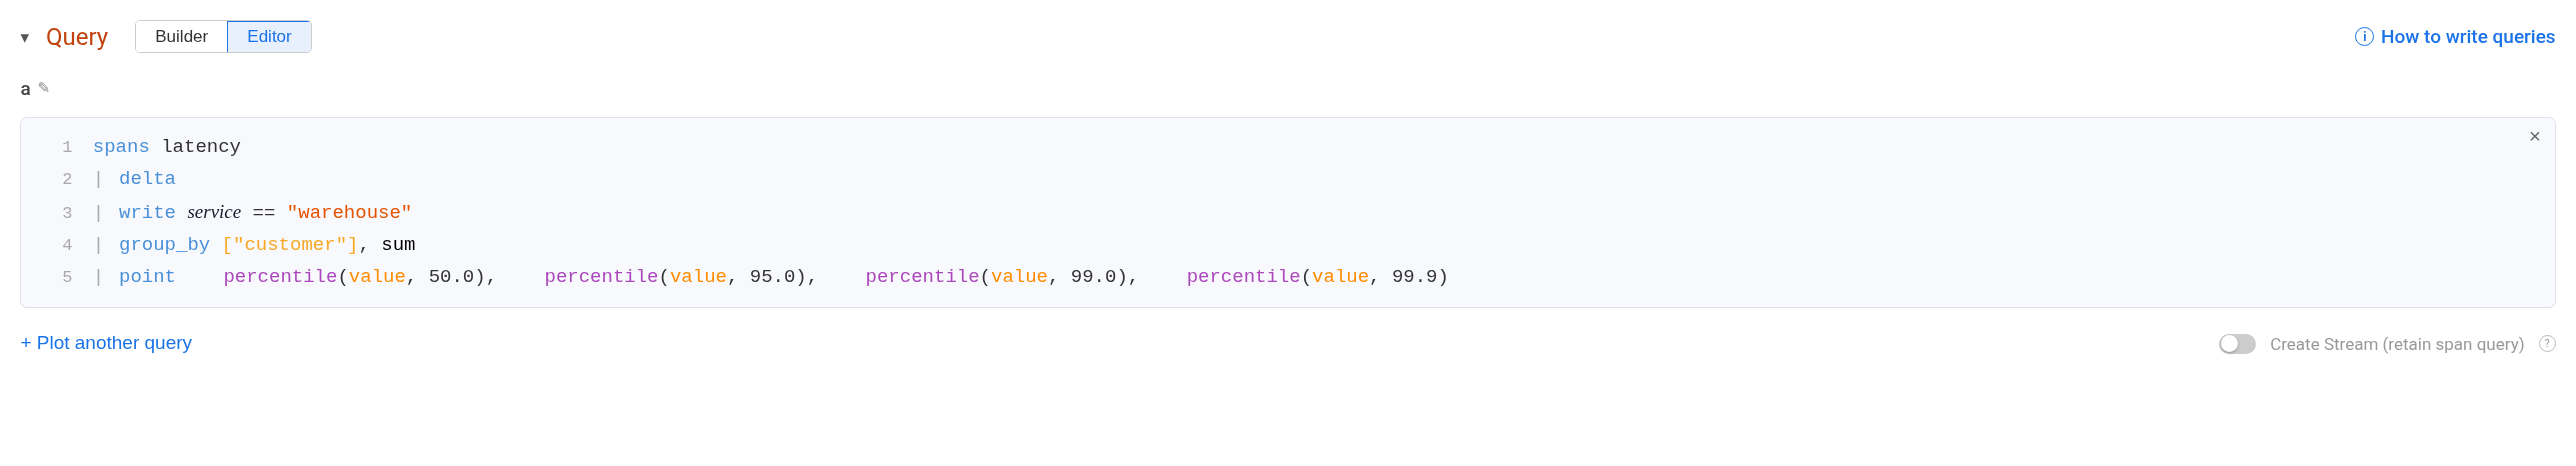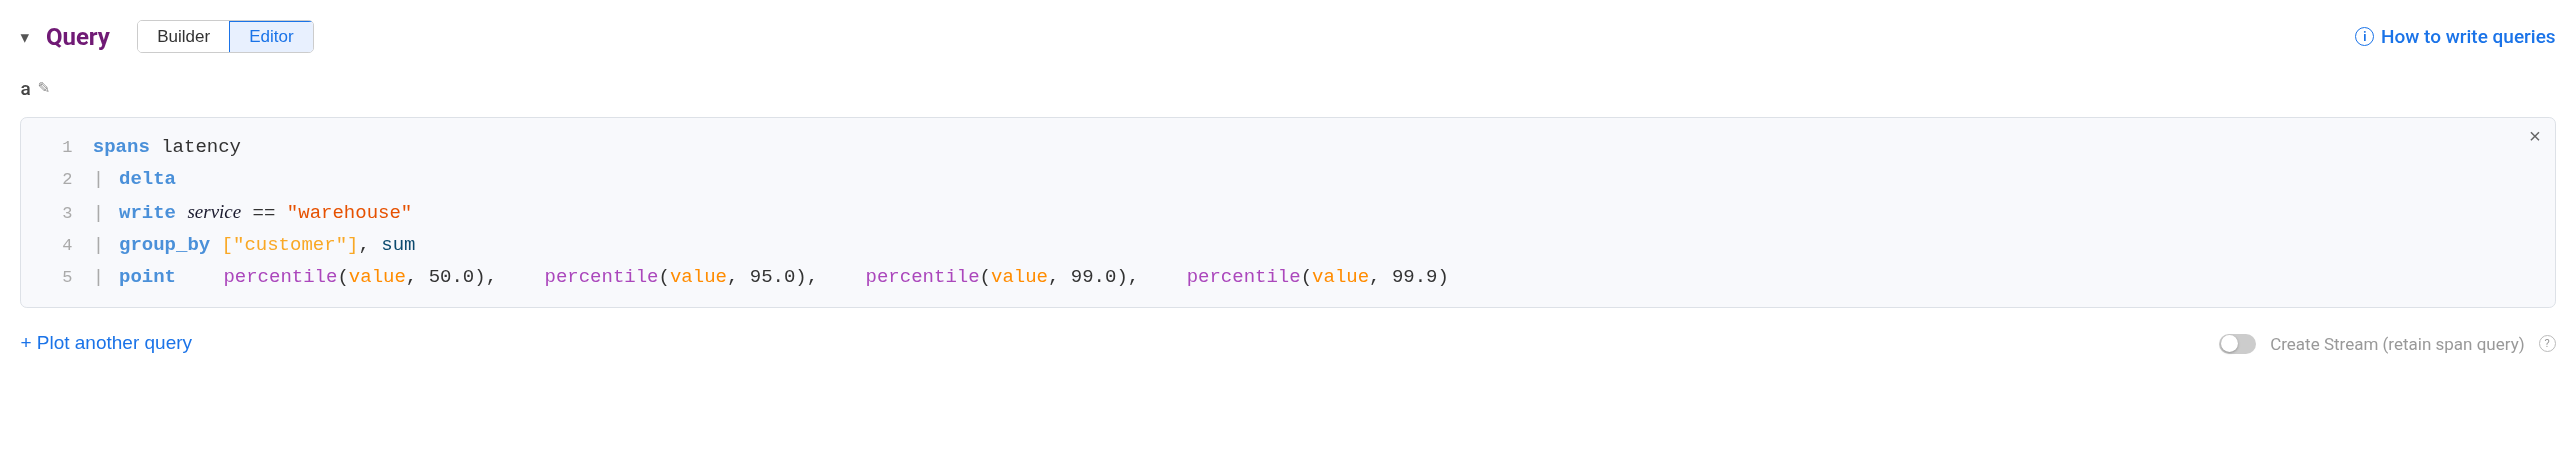--- a/index.html
+++ b/index.html
@@ -37,22 +37,22 @@
 
     .collapse-icon {
       color: #555;
       font-size: 17px;
       cursor: pointer;
       margin-right: 3.4px;
     }
 
     .title {
       font-size: 24px;
-      font-weight: 700;
-      color: #701a75;
+      font-weight: 400;
+      color: #c2410c;
       margin-right: 13.6px;
     }
 
     .tab-buttons {
       display: flex;
       border: 1.3px solid #ccc;
       border-radius: 5.1px;
       overflow: hidden;
     }
 
@@ -167,22 +167,22 @@
       margin-right: 20.4px;
       user-select: none;
     }
 
     .line-content {
       flex: 1;
       white-space: pre;
     }
 
     
-    .kw-blue { color: #4a90d9; font-weight: 700; }       
-    .kw-teal { color: #0c4a6e; }                          
+    .kw-blue { color: #4a90d9; font-weight: 400; }       
+    .kw-teal { color: #000000; }                          
     .op-pipe { color: #aaa; margin-right: 3.4px; }
     .str-green { color: #e65100; }
     .fn-purple { color: #ab47bc; font-weight: 500; margin-left: 36px; }      
     .val-italic { font-style: italic; font-family: Liberation Serif, serif; }
     .kw-orange { color: #ff8c00; }                        
     .plain { color: #333; }
     .bracket-yellow { color: #f9a825; }
     .str-yellow { color: #f9a825; }
 
     

